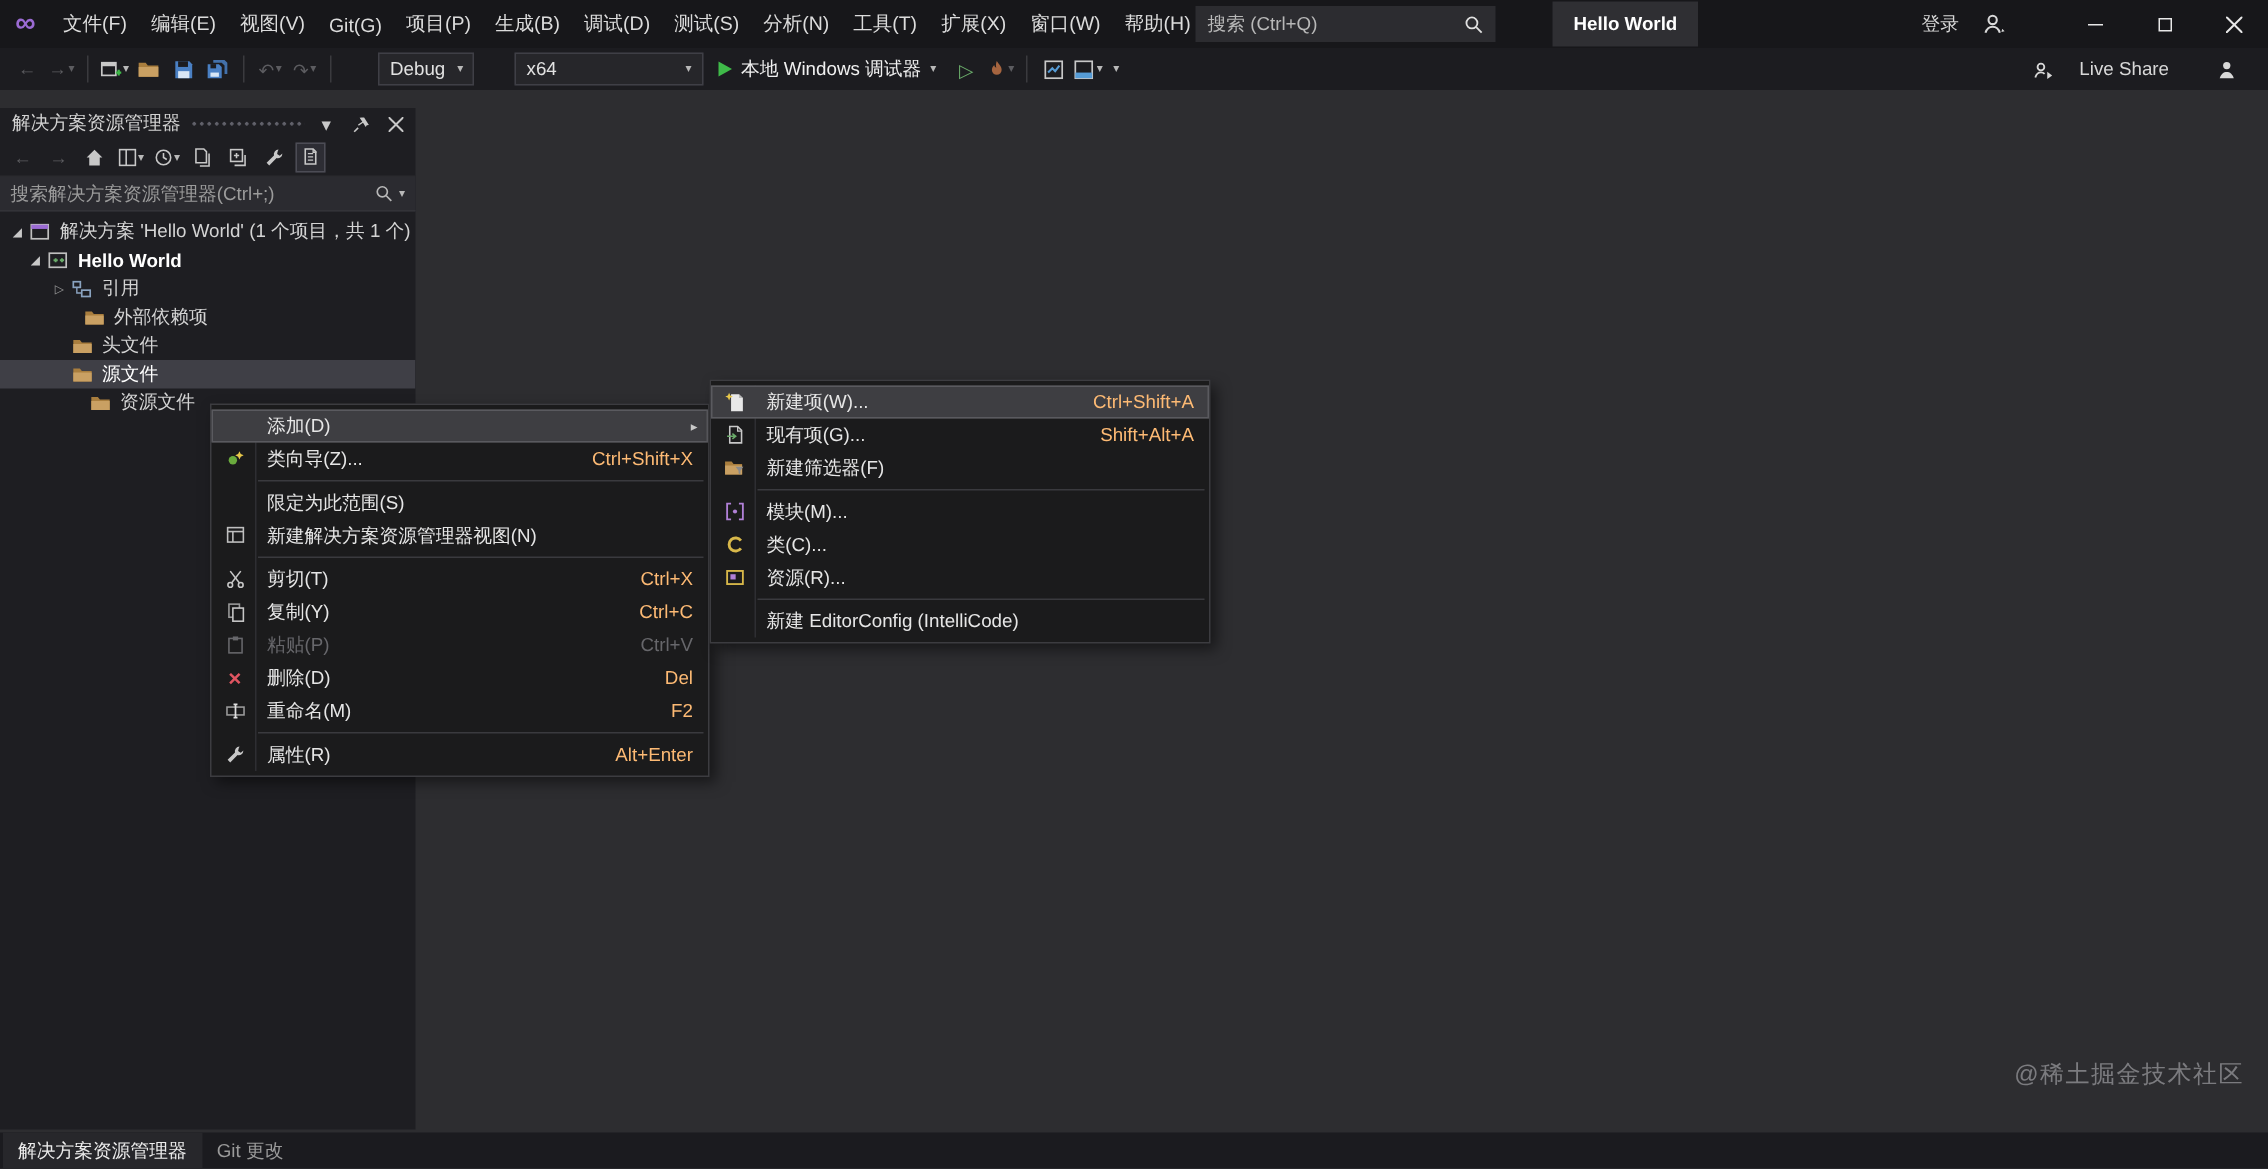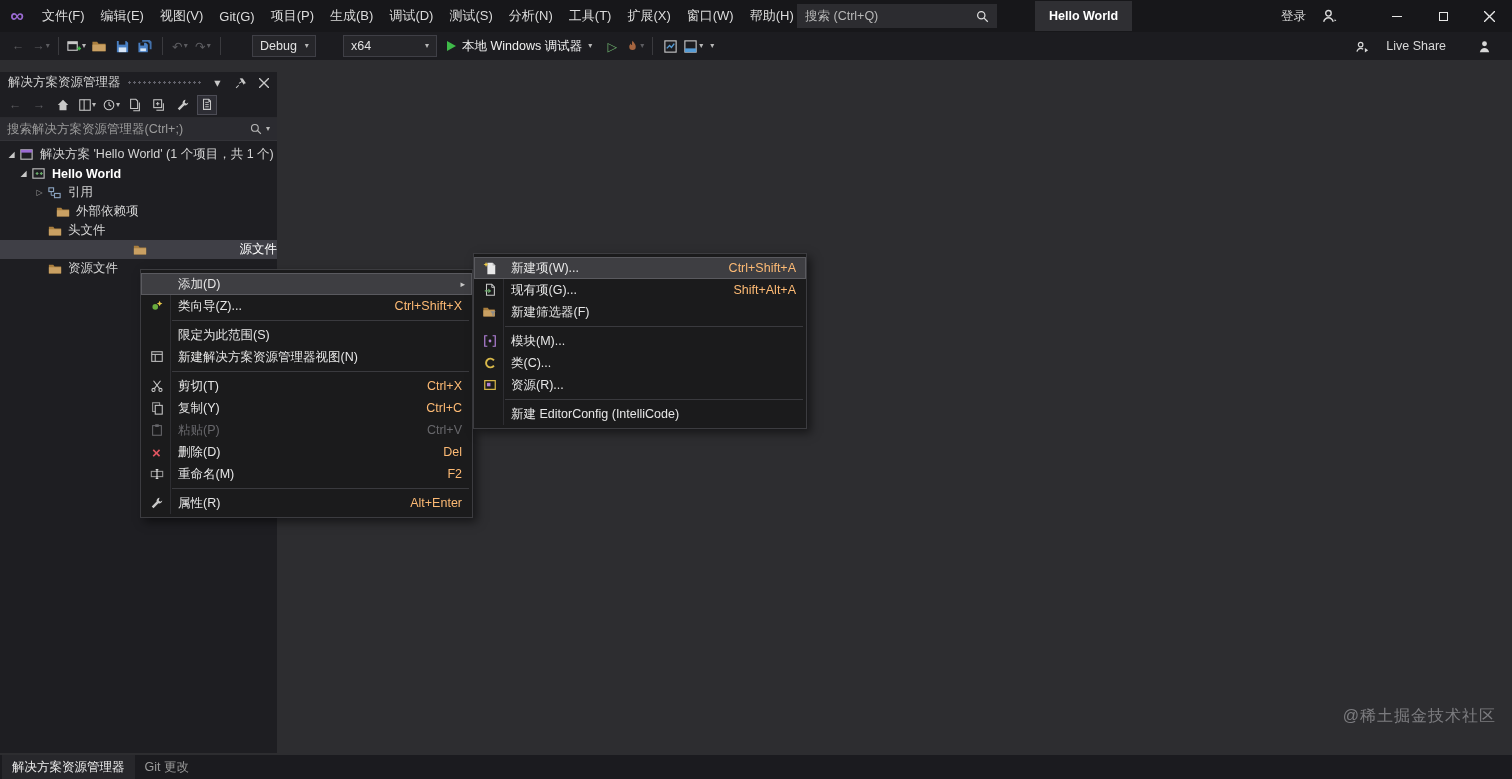--- a/index.html
+++ b/index.html
@@ -30,21 +30,21 @@
   
   .toolbar { position:absolute; top:32px; left:0; right:0; height:28px; background:#1c1c20; display:flex; align-items:center; padding:0 8px; gap:3px; z-index:4; }
   .tbi { min-width:20px; height:22px; display:flex; align-items:center; justify-content:center; gap:1px; color:#c8c8c8; }
   .tbi.dim { color:#5c5c60; }
   .tbsep { width:1px; height:18px; background:#3a3a3e; margin:0 4px; }
   .chev { font-size:8px; color:#b8b8b8; line-height:1; }
   .chev.dim { color:#5c5c60; }
   .dd { height:22px; background:#26262a; border:1px solid #3f3f46; display:flex; align-items:center; padding:0 7px; gap:8px; color:#e2e2e2;margin-left:24px; }
   .dd .chev { margin-left:auto; }
   .dd.cfg { width:64px; }
-  .dd.plat { width:94px; }
+  .dd.plat { width:126px; }
   .runbtn { height:24px; display:flex; align-items:center; gap:6px; padding:0 7px; color:#f0f0f0; }
   .play-tri { width:0; height:0; border-left:9px solid #3fba49; border-top:5px solid transparent; border-bottom:5px solid transparent; }
   .toolbar-right { margin-left:auto; display:flex; align-items:center; gap:14px; padding-right:10px; color:#d8d8d8; }
 
   
   .main { position:absolute; top:60px; left:0; right:0; bottom:24px; background:#2d2d30; }
 
   
   .panel { position:absolute; left:0; top:12px; width:277px; bottom:2px; background:#1e1e22; display:flex; flex-direction:column; }
   .panel-header { height:21px; display:flex; align-items:center; padding:0 5px 0 8px; color:#d2d2d2; gap:6px; }
@@ -52,21 +52,21 @@
   .ph-btn { width:17px; height:17px; display:flex; align-items:center; justify-content:center; color:#c8c8c8; }
   .panel-toolbar { height:25px; display:flex; align-items:center; padding:0 5px; gap:4px; border-bottom:1px solid #2a2a2e; }
   .pt-btn { width:20px; height:20px; display:flex; align-items:center; justify-content:center; color:#c8c8c8; }
   .pt-btn.dim { color:#5c5c60; }
   .pt-btn.active-toggle { background:#2d2d34; outline:1px solid #4c4c55; outline-offset:-1px; }
   .panel-search { height:23px; background:#2b2b30; display:flex; align-items:center; padding:0 7px; color:#9b9b9b; border-bottom:1px solid #333338; gap:4px; }
   .panel-search .mag { margin-left:auto; }
 
   .tree { flex:1; padding-top:4px; overflow:hidden; }
   .trow { height:19px; display:flex; align-items:center; color:#d4d4d4; white-space:nowrap; }
-  .trow.selected { background:#3f3f46; color:#ffffff;justify-content:space-between; }
+  .trow.selected { background:#3f3f46; color:#ffffff; }
   .twisty { width:13px; text-align:center; font-size:8px; color:#c8c8c8; flex:none; }
   .twisty.col { color:#9a9a9a; }
   .ticon { width:17px; height:16px; display:flex; align-items:center; justify-content:center; flex:none; margin-right:5px; }
   .tlabel { overflow:hidden; }
   .tlabel.bold { font-weight:bold; color:#ffffff; }
 
   
   .menu { position:absolute; background:#1b1b1c; border:1px solid #3c3c40; box-shadow:4px 4px 9px rgba(0,0,0,.5); padding:3px 0; z-index:20; }
   .menu::before { content:""; position:absolute; left:29px; top:3px; bottom:3px; width:1px; background:#2e2e32; }
   .ctx { left:140px; top:253px; width:333px;margin-top:16px; }
@@ -394,21 +394,21 @@
         <span class="twisty"></span>
         <span class="ticon">
           <svg width="16" height="14" viewBox="0 0 16 16">
               <path d="M1 3h5l1.5 2H15v8H1z" fill="#a97e3e"></path>
               <path d="M1 6h14v7H1z" fill="#c9a063"></path>
             </svg>
         </span>
         <span class="tlabel">源文件</span>
       </div>
 
-      <div class="trow" style="padding-left:33px">
+      <div class="trow" style="padding-left:45px">
         <span class="twisty"></span>
         <span class="ticon">
           <svg width="16" height="14" viewBox="0 0 16 16">
               <path d="M1 3h5l1.5 2H15v8H1z" fill="#a97e3e"></path>
               <path d="M1 6h14v7H1z" fill="#c9a063"></path>
             </svg>
         </span>
         <span class="tlabel">资源文件</span>
       </div>
     </div>

